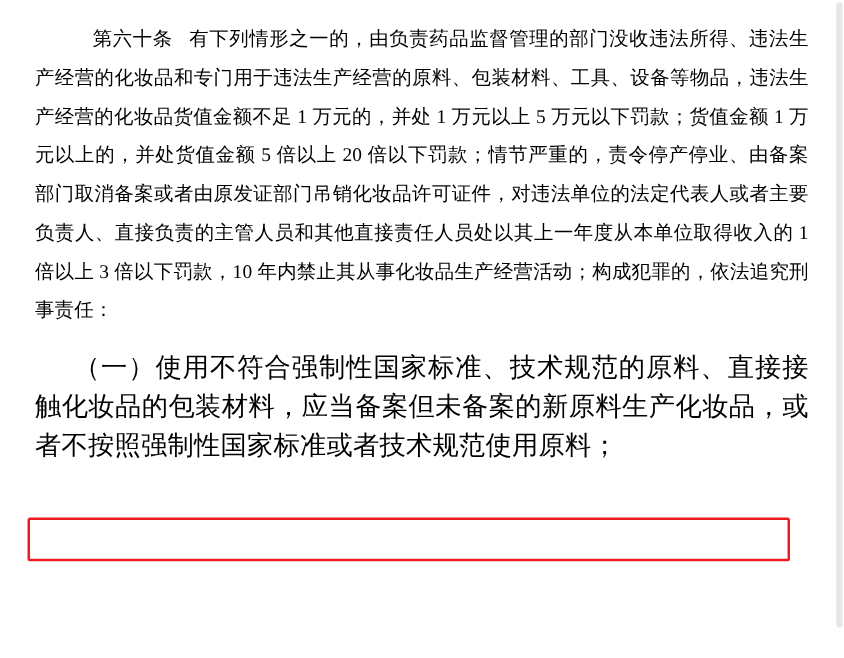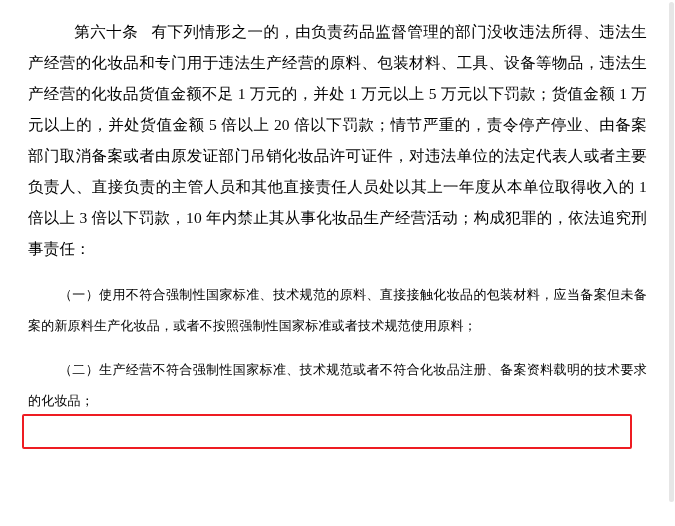--- a/index.html
+++ b/index.html
@@ -27,21 +27,21 @@
     line-height: 31px;
     text-align: justify;
     text-justify: inter-ideograph;
     letter-spacing: 0.2px;
   }
   .article .lead-indent {
     display: inline-block;
     width: 46px;
   }
   .item {
-    font-size: 13px;
+    font-size: 21px;
     line-height: 31px;
     text-align: justify;
     text-justify: inter-ideograph;
     text-indent: 31px;
     letter-spacing: 0.2px;
     margin-top: 13px;
   }
   .highlight-box {
     position: absolute;
     left: 22px;
@@ -73,21 +73,20 @@
 </style>
 </head>
 <body>
 
 <div class="page">
 
   <p class="article"><span class="lead-indent"></span><span>第六十条</span>&nbsp;&nbsp;&nbsp;<span>有下列情形之一的，由负责药品监督管理的部门没收违法所得、违法生产经营的化妆品和专门用于违法生产经营的原料、包装材料、工具、设备等物品，违法生产经营的化妆品货值金额不足 1 万元的，并处 1 万元以上 5 万元以下罚款；货值金额 1 万元以上的，并处货值金额 5 倍以上 20 倍以下罚款；情节严重的，责令停产停业、由备案部门取消备案或者由原发证部门吊销化妆品许可证件，对违法单位的法定代表人或者主要负责人、直接负责的主管人员和其他直接责任人员处以其上一年度从本单位取得收入的 1 倍以上 3 倍以下罚款，10 年内禁止其从事化妆品生产经营活动；构成犯罪的，依法追究刑事责任：</span></p>
 
   <p class="item"><span>（一）</span><span>使用不符合强制性国家标准、技术规范的原料、直接接触化妆品的包装材料，应当备案但未备案的新原料生产化妆品，或者不按照强制性国家标准或者技术规范使用原料；</span></p>
 
-  <p class="item"><span>（二）</span><span>生产经营不符合强制性国家标准、技术规范或者不符合化妆品注册、备案资料载明的技术要求的化妆品；</span></p>
 
 
   <p class="item"></p>
 
   <div class="highlight-box"></div>
 
 </div>
 
 <div class="scrollbar">
   <div class="scroll-thumb"></div>

